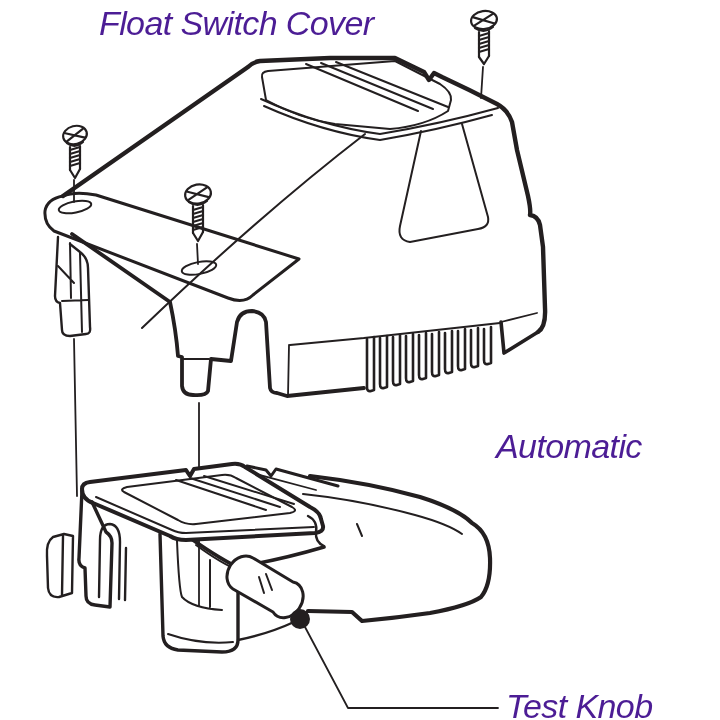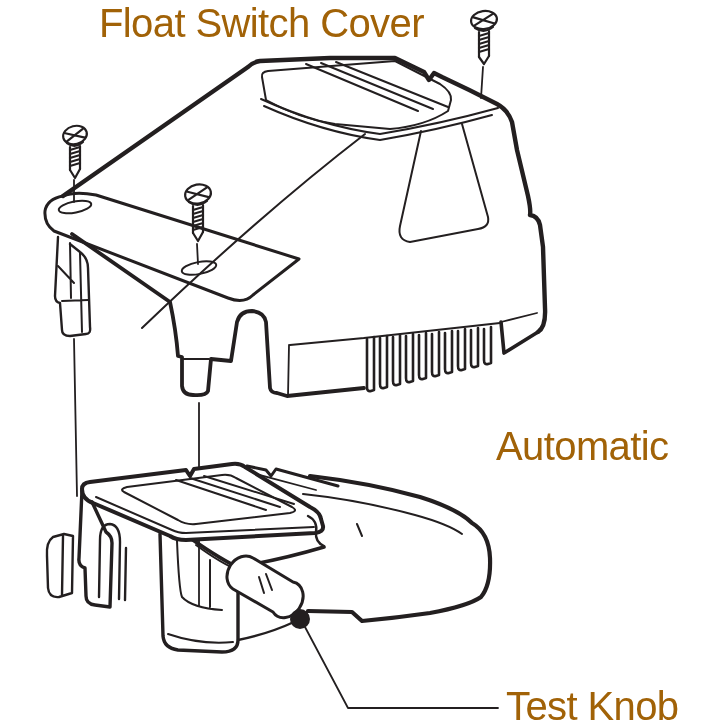--- a/index.html
+++ b/index.html
@@ -6,25 +6,26 @@
   .canvas{
     position:relative;
     width:720px;height:720px;
     background:#ffffff;
     overflow:hidden;
     font-family:"Liberation Sans", sans-serif;
   }
   .canvas svg{position:absolute;left:0;top:0;}
   .label{
     position:absolute;
-    color:#a16207;
-    font-size:40px;
+    color:#4c1d95;
+    font-size:34px;
     letter-spacing:-0.6px;
     white-space:nowrap;
     line-height:44px;
+    font-style:italic;
   }
   .label-cover{left:99px;top:1px;}
   .label-switch{left:496px;top:424px;text-align:center;}
   .label-knob{left:506px;top:684px;}
 </style>
 </head>
 <body>
 
 <div class="canvas">
 

